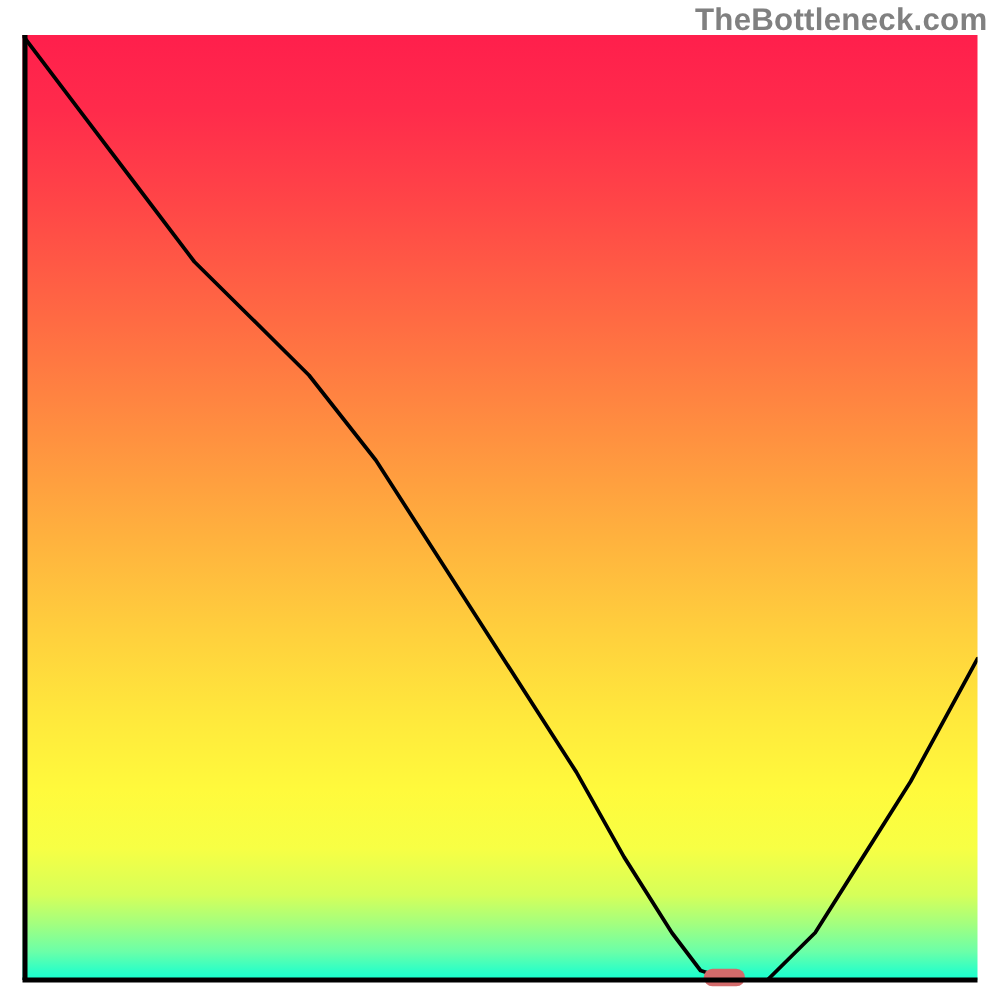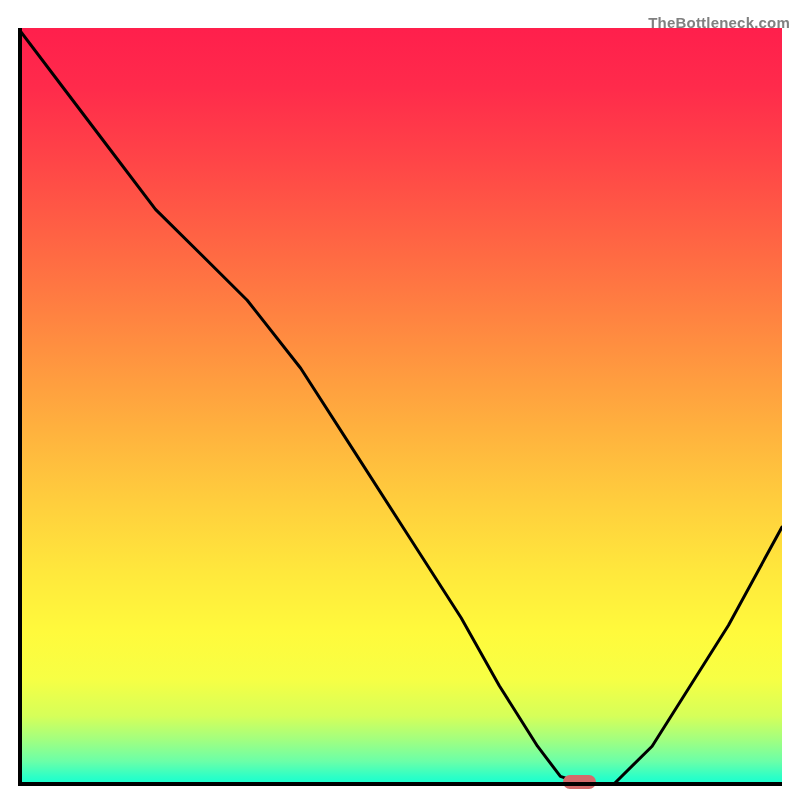--- a/index.html
+++ b/index.html
@@ -11,24 +11,24 @@
     font-family: Arial, Helvetica, sans-serif;
     overflow: hidden;
   }
   .container {
     position: relative;
     width: 800px;
     height: 800px;
   }
   .watermark {
     position: absolute;
-    top: 14px;
+    top: 2px;
     right: 10px;
     color: #808080;
-    font-size: 15px;
+    font-size: 25px;
     font-weight: bold;
     letter-spacing: 0.2px;
     z-index: 5;
   }
   .plot-area {
     position: absolute;
     left: 18px;
     top: 28px;
     width: 764px;
     height: 756px;

